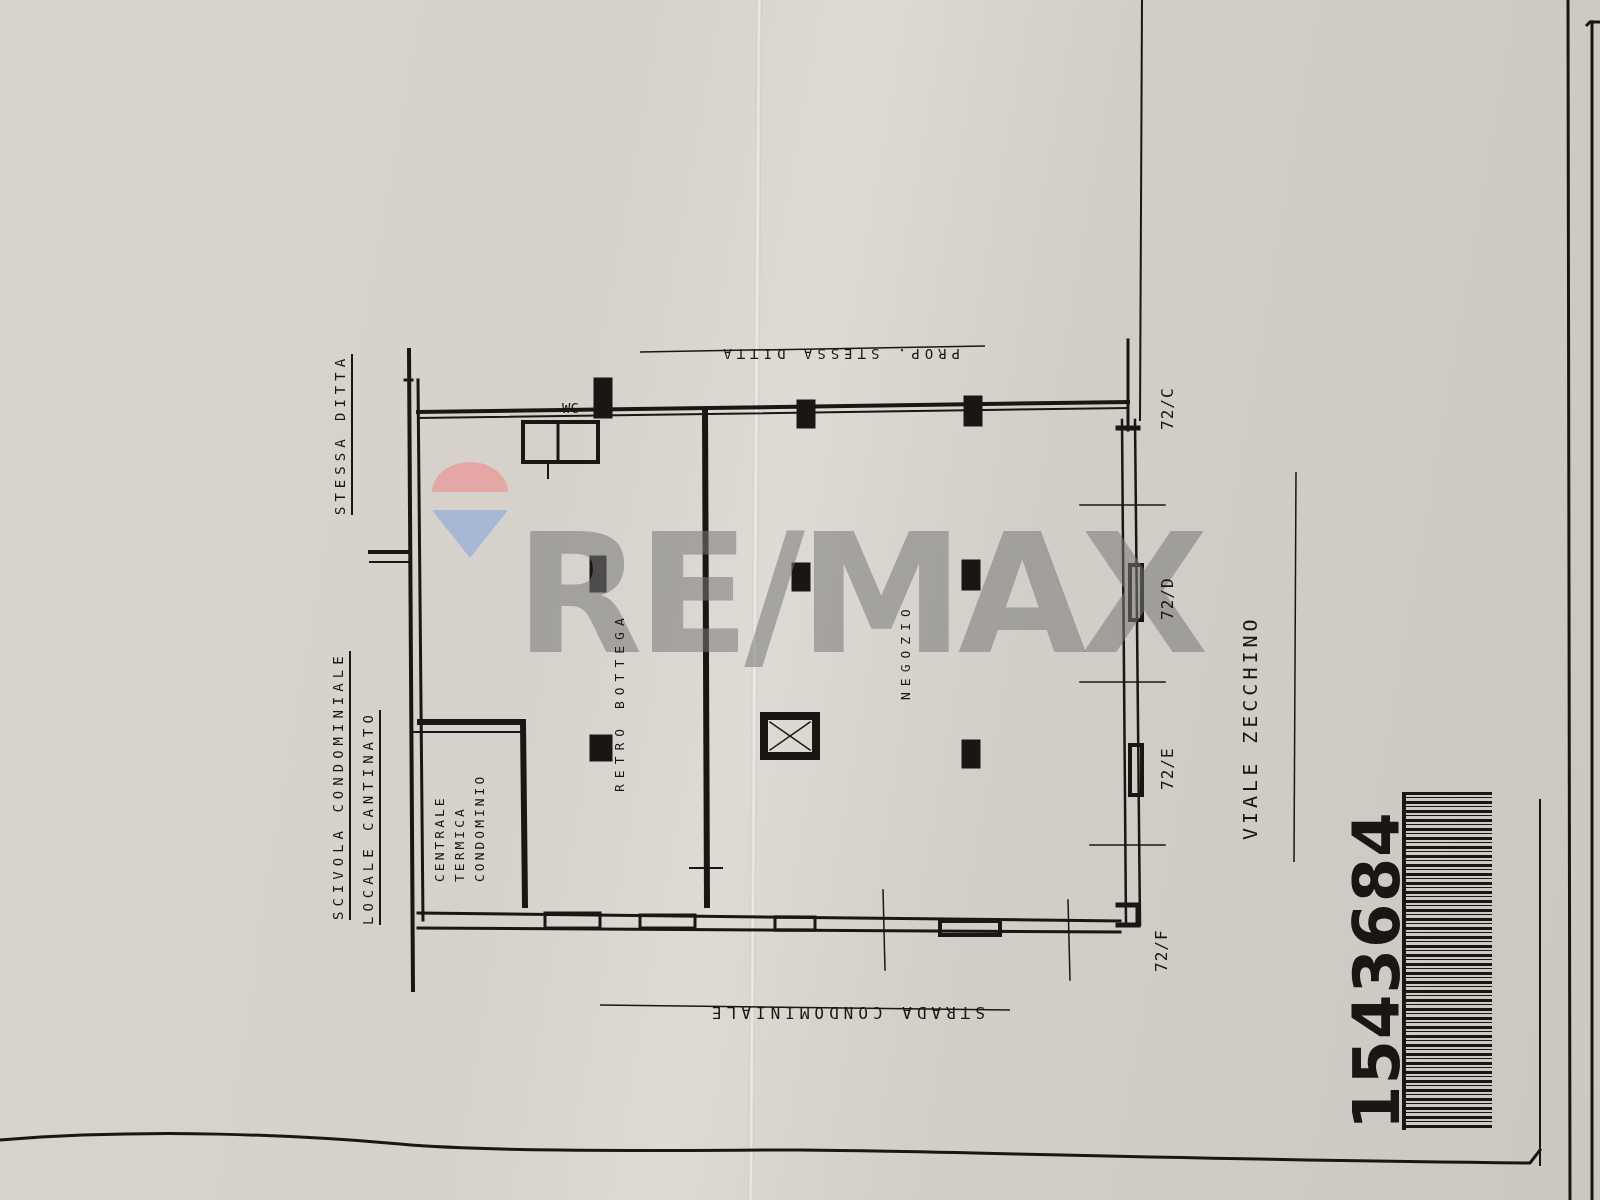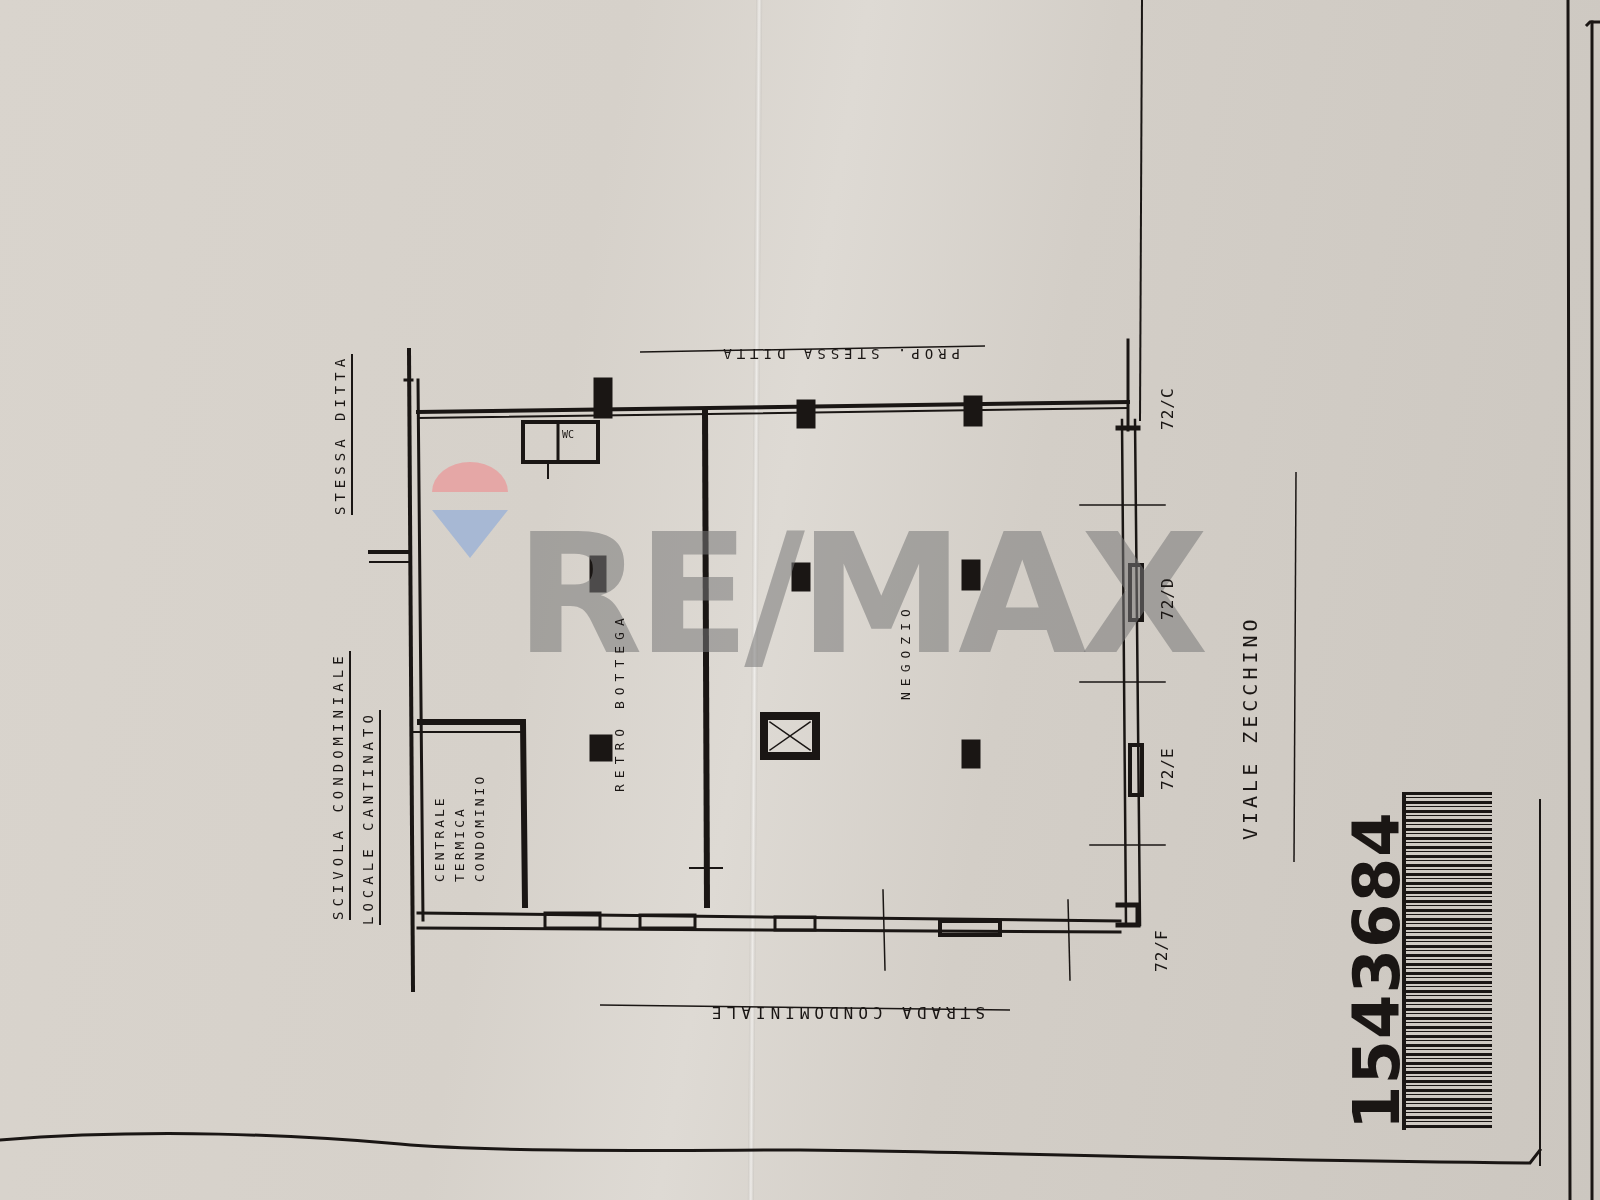--- a/index.html
+++ b/index.html
@@ -132,21 +132,21 @@
 <div class="lbl rot-180" style="left:985px; top:1022px; font-size:16px;">STRADA CONDOMINIALE</div>
 <div class="lbl rot-ccw" style="left:1238px; top:840px; font-size:20px; letter-spacing:4px;">VIALE ZECCHINO</div>
 
 <div class="lbl rot-ccw" style="left:430px; top:882px; font-size:13px; letter-spacing:3px; line-height:20px; white-space:normal; width:160px;">
   <div>CENTRALE</div>
   <div>TERMICA</div>
   <div>CONDOMINIO</div>
 </div>
 <div class="lbl rot-ccw" style="left:612px; top:792px; font-size:13px; letter-spacing:6px;">RETRO BOTTEGA</div>
 <div class="lbl rot-ccw" style="left:898px; top:700px; font-size:13px; letter-spacing:6px;">NEGOZIO</div>
-<div class="lbl" style="left:562px; top:429px; font-size:10px; letter-spacing:0;">WC</div>
+<div class="lbl" style="left:562px; top:400px; font-size:14px; letter-spacing:0;">WC</div>
 
 <div class="lbl rot-ccw" style="left:1158px; top:430px; font-size:16px; letter-spacing:1px;">72/C</div>
 <div class="lbl rot-ccw" style="left:1158px; top:620px; font-size:16px; letter-spacing:1px;">72/D</div>
 <div class="lbl rot-ccw" style="left:1158px; top:790px; font-size:16px; letter-spacing:1px;">72/E</div>
 <div class="lbl rot-ccw" style="left:1152px; top:972px; font-size:16px; letter-spacing:1px;">72/F</div>
 
 <div class="barcode-num">1543684</div>
 <div class="barcode"></div>
 
 </body></html>

